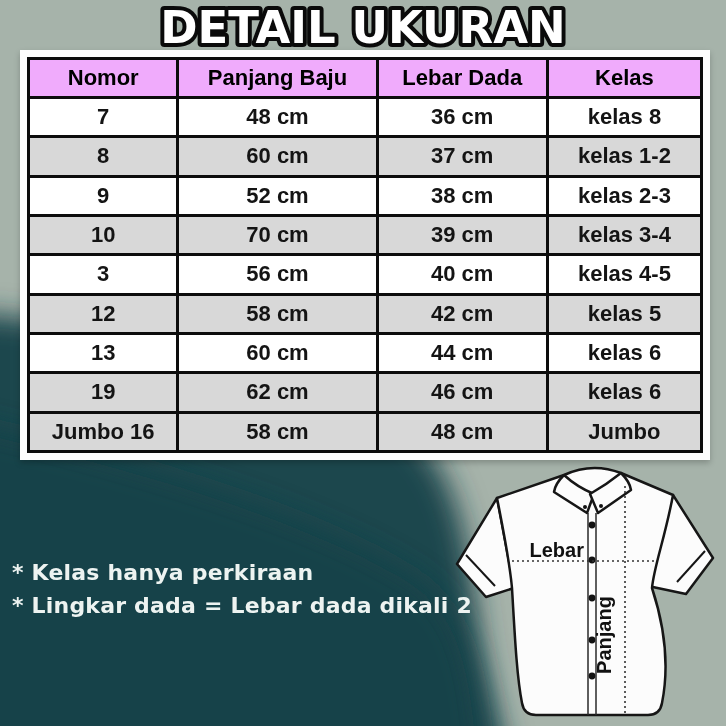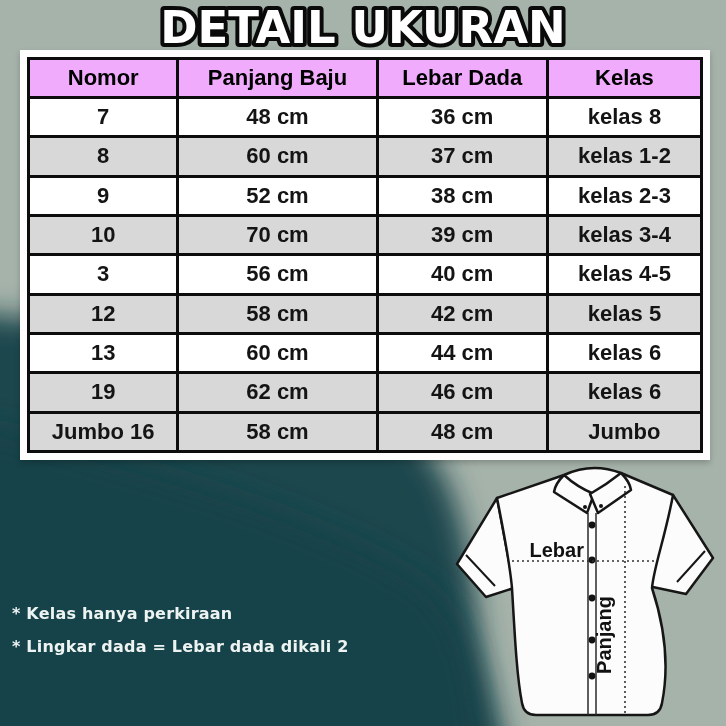--- a/index.html
+++ b/index.html
@@ -28,22 +28,22 @@
     text-align:center;vertical-align:middle;font-weight:700;font-size:22px;
     height:33px;padding:0;font-family:"Liberation Sans",sans-serif;
   }
   .size-table tr.alt td{background:#d8d8d8;}
   .col-nomor{width:22.2%;}
   .col-panjang{width:29.6%;}
   .col-lebar{width:25.3%;}
   .col-kelas{width:22.9%;}
   .footnotes{
     position:absolute;left:12px;top:556px;z-index:2;color:#edf3f1;
-    font-family:"DejaVu Sans",sans-serif;font-weight:600;font-size:16px;
-    line-height:33px;letter-spacing:.2px;margin-top:41px;
+    font-family:"DejaVu Sans",sans-serif;font-weight:600;font-size:22px;
+    line-height:33px;letter-spacing:.2px;
   }
   .shirt-svg{position:absolute;left:444px;top:454px;z-index:1;}
 </style>
 </head>
 <body>
 
 <div class="canvas">
 
   <svg class="bg-svg" width="726" height="726" viewBox="0 0 726 726" aria-hidden="true">
     <defs>

